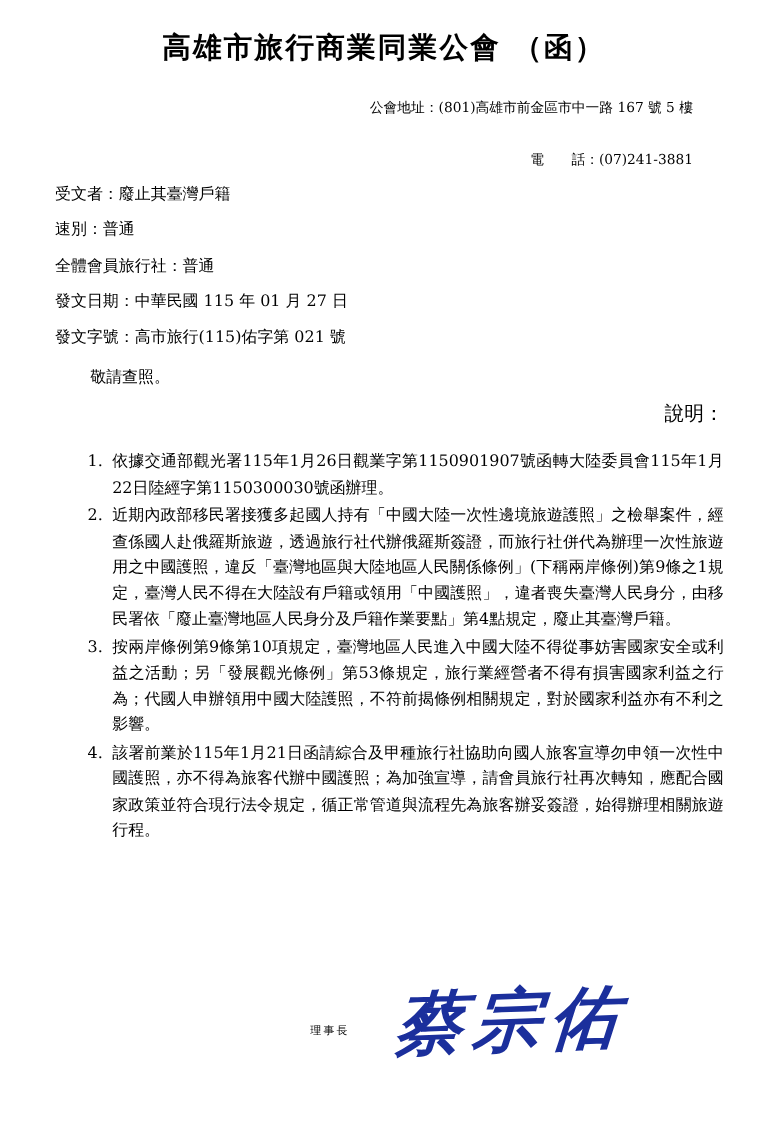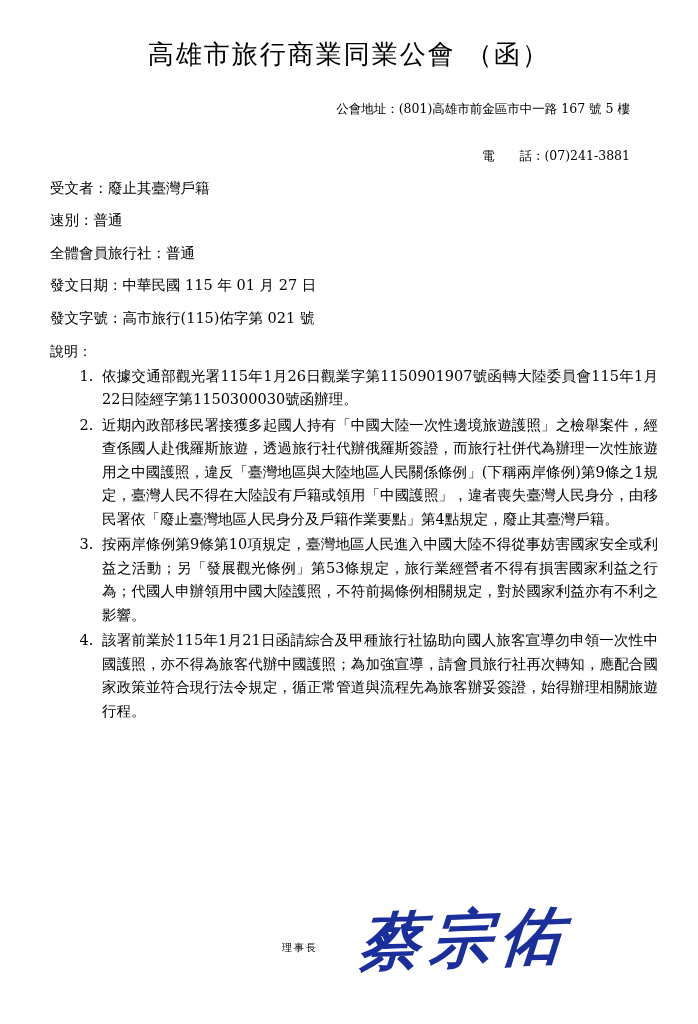--- a/index.html
+++ b/index.html
@@ -18,23 +18,23 @@
   .page {
     width: 698px;
     height: 1024px;
     position: relative;
     box-sizing: border-box;
     padding: 0 40px;
   }
   .doc-title {
     text-align: center;
     font-size: 26px;
-    font-weight: normal;
+    font-weight: bold;
     letter-spacing: 2px;
-    margin-top: 37px;
+    margin-top: 26px;
     margin-bottom: 10px;
     font-family: "DejaVu Serif", "Liberation Serif", serif;
   }
   .addr-block {
     text-align: right;
     font-size: 12.5px;
     line-height: 1.7;
     margin-right: 28px;
     margin-top: 8px;
   }
@@ -56,22 +56,23 @@
     font-size: 14.5px;
     line-height: 1.55;
   }
   .subject-first {
     text-indent: 0;
   }
   .subject-cont {
     margin-left: 32px;
   }
   .section-label {
-    margin: 10px 0 4px 10px;
-    font-size: 14px;
+    margin: 10px 0 21px 10px;
+    font-size: 18px;
+    text-align: right;
   }
   ol.items {
     margin: 0;
     padding-left: 58px;
     font-size: 14.5px;
     line-height: 1.62;
   }
   ol.items > li {
     margin-bottom: 2px;
     padding-left: 4px;
@@ -119,20 +120,21 @@
 
   <div class="field-rows">
     <div class="field-row">受文者：廢止其臺灣戶籍</div>
     <div class="field-row">速別：普通</div>
     <div class="field-row">全體會員旅行社：普通</div>
     <div class="field-row">發文日期：中華民國 115 年 01 月 27 日</div>
     <div class="field-row">發文字號：高市旅行(115)佑字第 021 號</div>
   </div>
 
   <div class="subject-block">
+    <div class="subject-cont">敬請查照。</div>
   </div>
 
   <div class="section-label">說明：</div>
 
   <ol class="items">
     <li>依據交通部觀光署115年1月26日觀業字第1150901907號函轉大陸委員會115年1月22日陸經字第1150300030號函辦理。</li>
     <li>近期內政部移民署接獲多起國人持有「中國大陸一次性邊境旅遊護照」之檢舉案件，經查係國人赴俄羅斯旅遊，透過旅行社代辦俄羅斯簽證，而旅行社併代為辦理一次性旅遊用之中國護照，違反「臺灣地區與大陸地區人民關係條例」(下稱兩岸條例)第9條之1規定，臺灣人民不得在大陸設有戶籍或領用「中國護照」，違者喪失臺灣人民身分，由移民署依「廢止臺灣地區人民身分及戶籍作業要點」第4點規定，廢止其臺灣戶籍。</li>
     <li>按兩岸條例第9條第10項規定，臺灣地區人民進入中國大陸不得從事妨害國家安全或利益之活動；另「發展觀光條例」第53條規定，旅行業經營者不得有損害國家利益之行為；代國人申辦領用中國大陸護照，不符前揭條例相關規定，對於國家利益亦有不利之影響。</li>
     <li>該署前業於115年1月21日函請綜合及甲種旅行社協助向國人旅客宣導勿申領一次性中國護照，亦不得為旅客代辦中國護照；為加強宣導，請會員旅行社再次轉知，應配合國家政策並符合現行法令規定，循正常管道與流程先為旅客辦妥簽證，始得辦理相關旅遊行程。</li>
   </ol>

